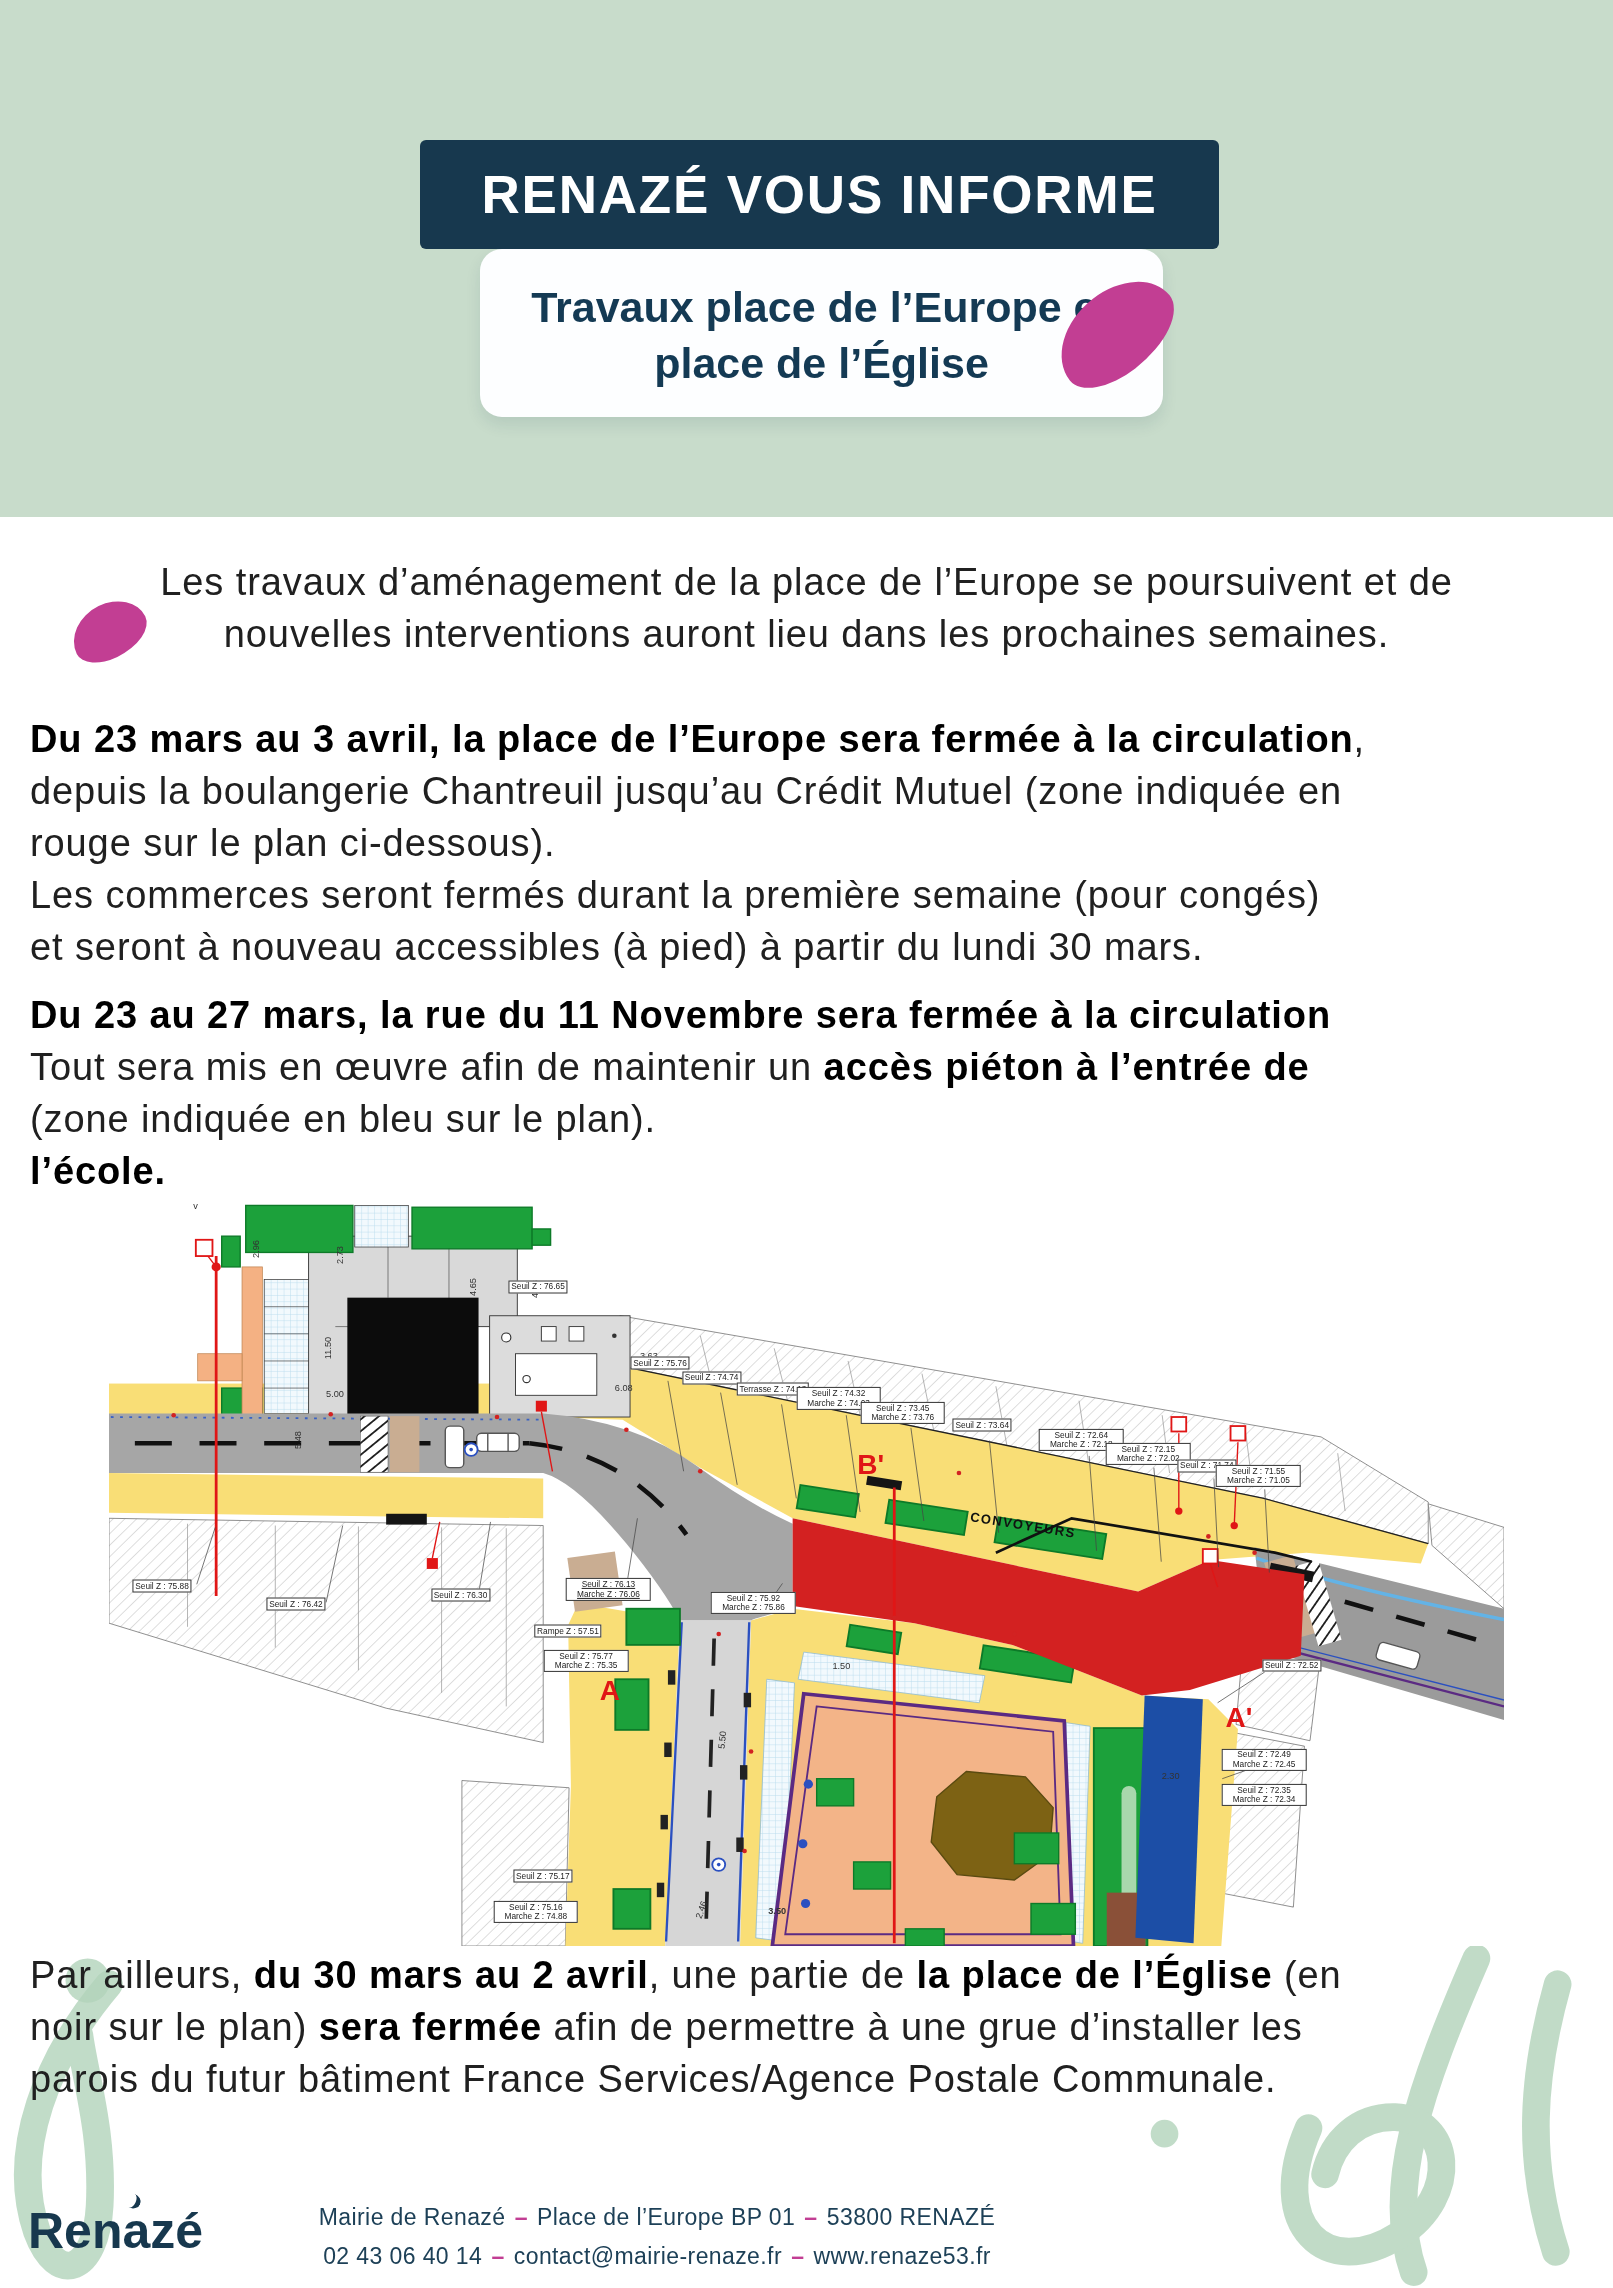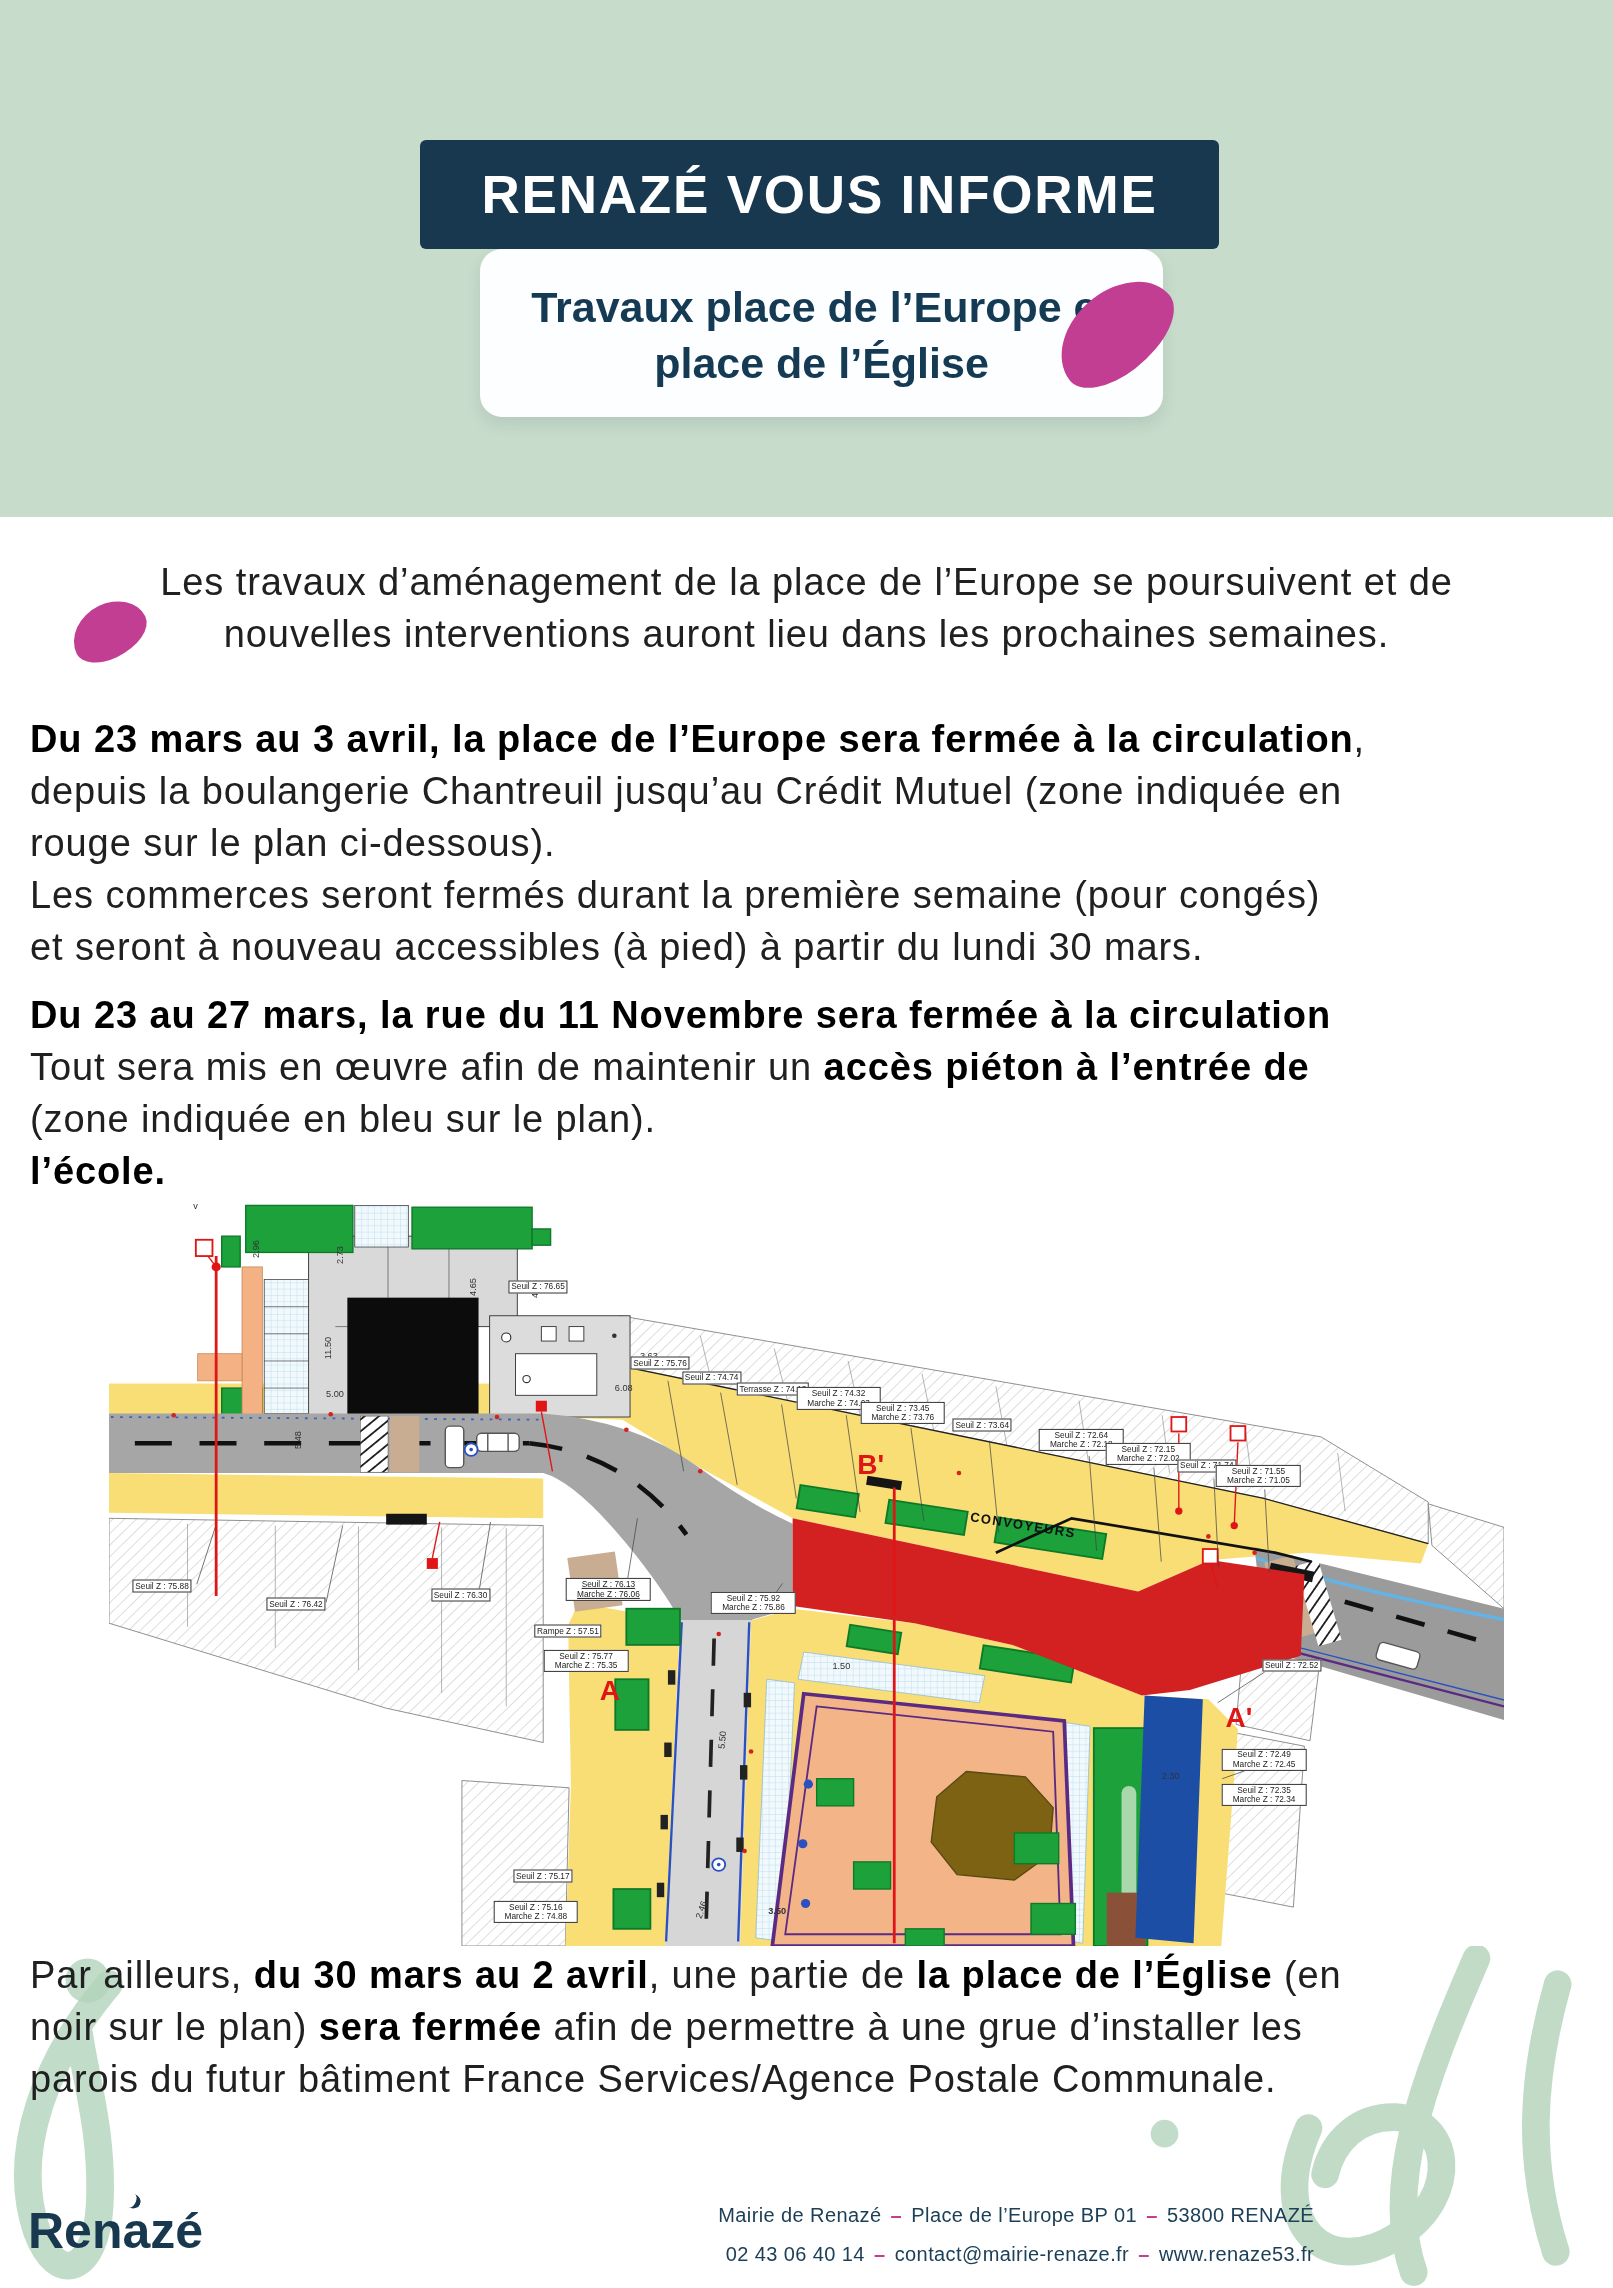--- a/index.html
+++ b/index.html
@@ -28,21 +28,21 @@
   
   .map-wrap{position:absolute;left:109px;top:1200px;width:1395px;height:746px;z-index:2}
   .map-wrap svg{position:absolute;left:0;top:0;width:100%;height:100%}
   #map-overlays{position:absolute;inset:0}
   .map-callout{position:absolute;transform:translate(-50%,-50%);background:#fff;border:0.9px solid #333;
        color:#222;font-size:8.3px;line-height:9.2px;padding:0.9px 1.8px;max-width:79px;text-align:center;z-index:5}
   .map-dim{position:absolute;color:#333;font-size:9.2px;line-height:9.2px;z-index:4;white-space:nowrap}
   .map-section{position:absolute;color:#e01616;font-size:28px;font-weight:bold;z-index:5}
   .map-roadlabel{position:absolute;color:#111;font-size:13px;font-weight:bold;letter-spacing:1.4px;z-index:5;white-space:nowrap}
   
-  .footer-line{position:absolute;width:1314px;text-align:right;color:#1d4057;font-size:20px;
+  .footer-line{position:absolute;width:1314px;text-align:center;color:#1d4057;font-size:23px;
        font-weight:500;letter-spacing:0.4px;z-index:2}
   #footer1{top:2204px}
   #footer2{top:2243px}
   .sep{color:#c23e93;font-weight:bold;padding:0 9.2px}
   .logo{position:absolute;left:28px;top:2202px;font-size:50px;font-weight:bold;color:#17384e;
        letter-spacing:0px;z-index:2}
   .logo-accent{position:absolute;left:94px;top:-9.2px;width:14px;height:14.8px;border-right:5.5px solid #17384e;
        border-radius:50%;transform:rotate(24deg)}
   .flourish{z-index:1;pointer-events:none}
 </style>

